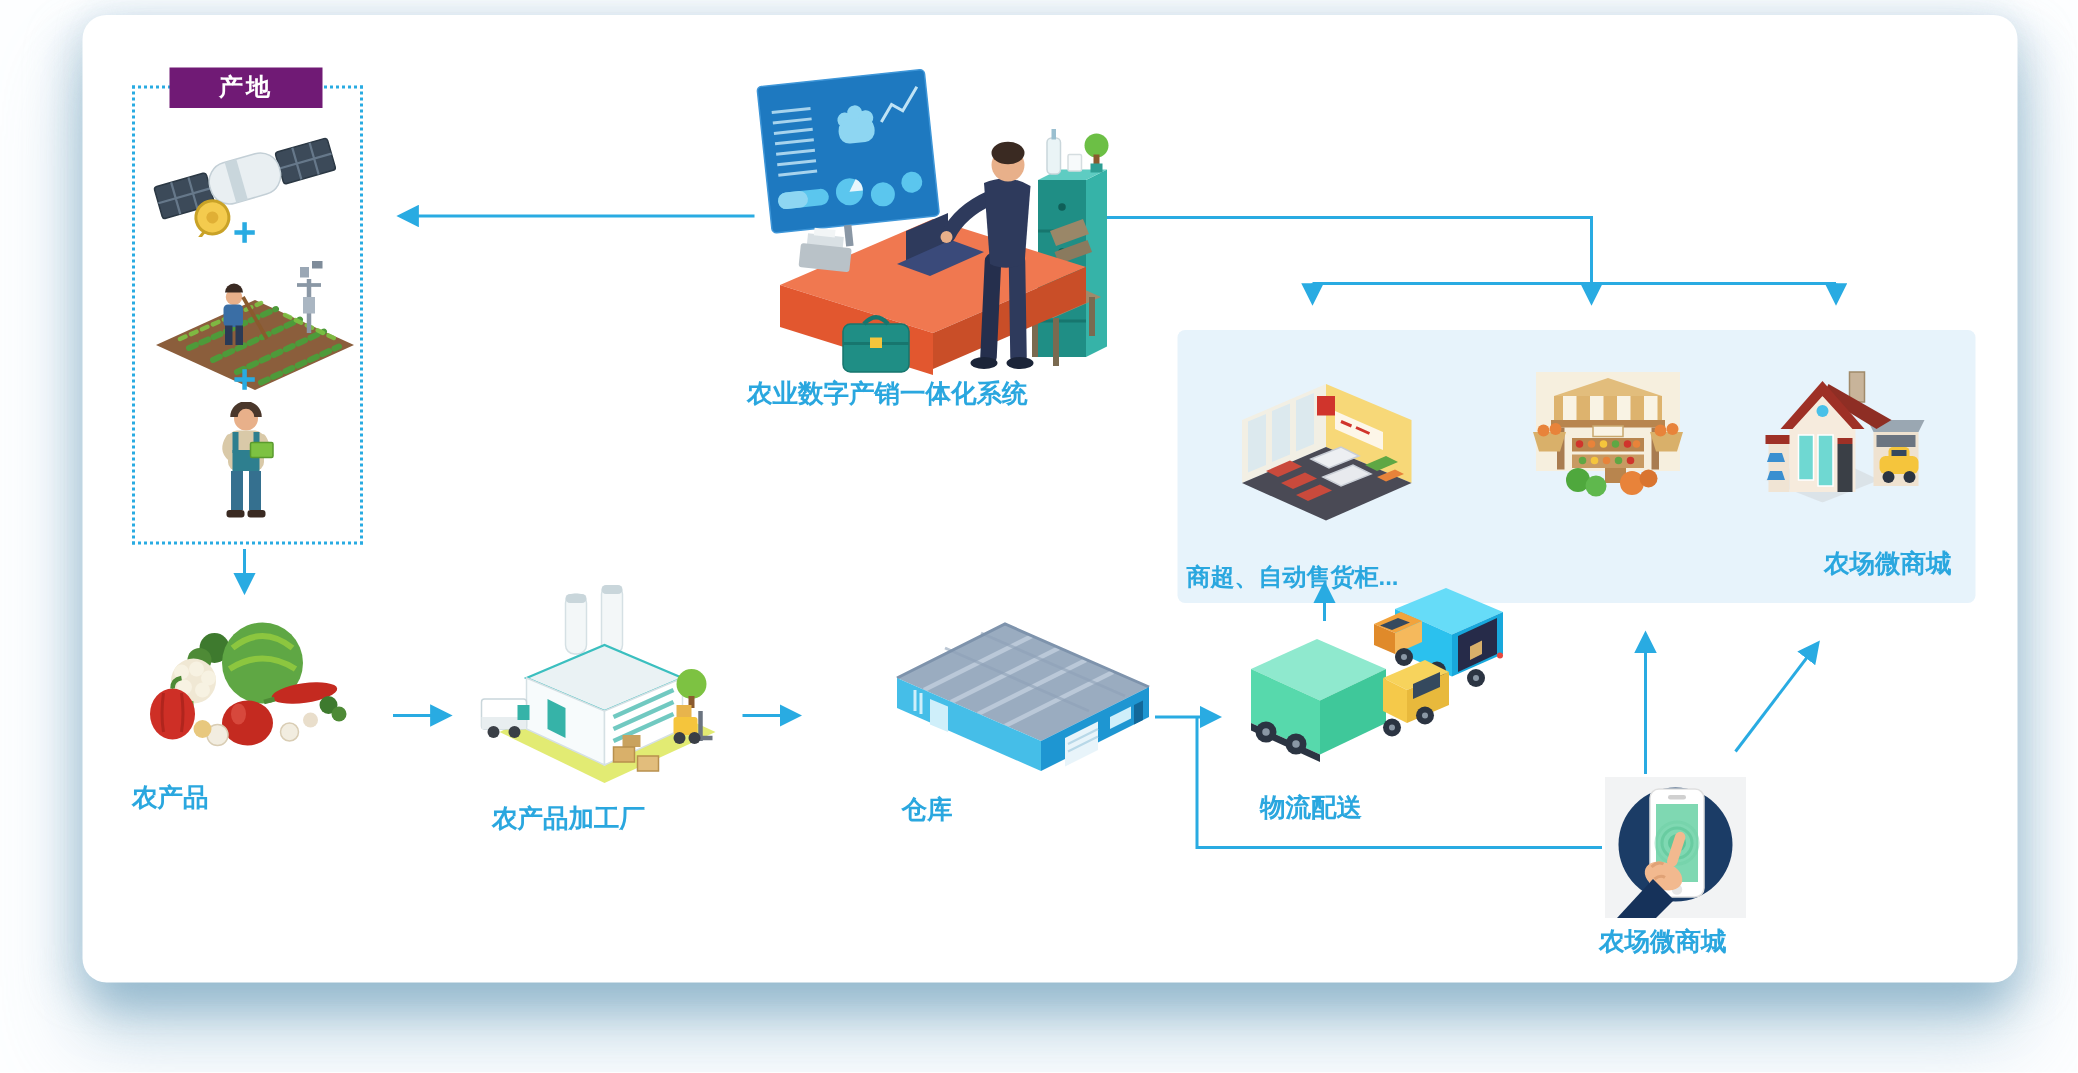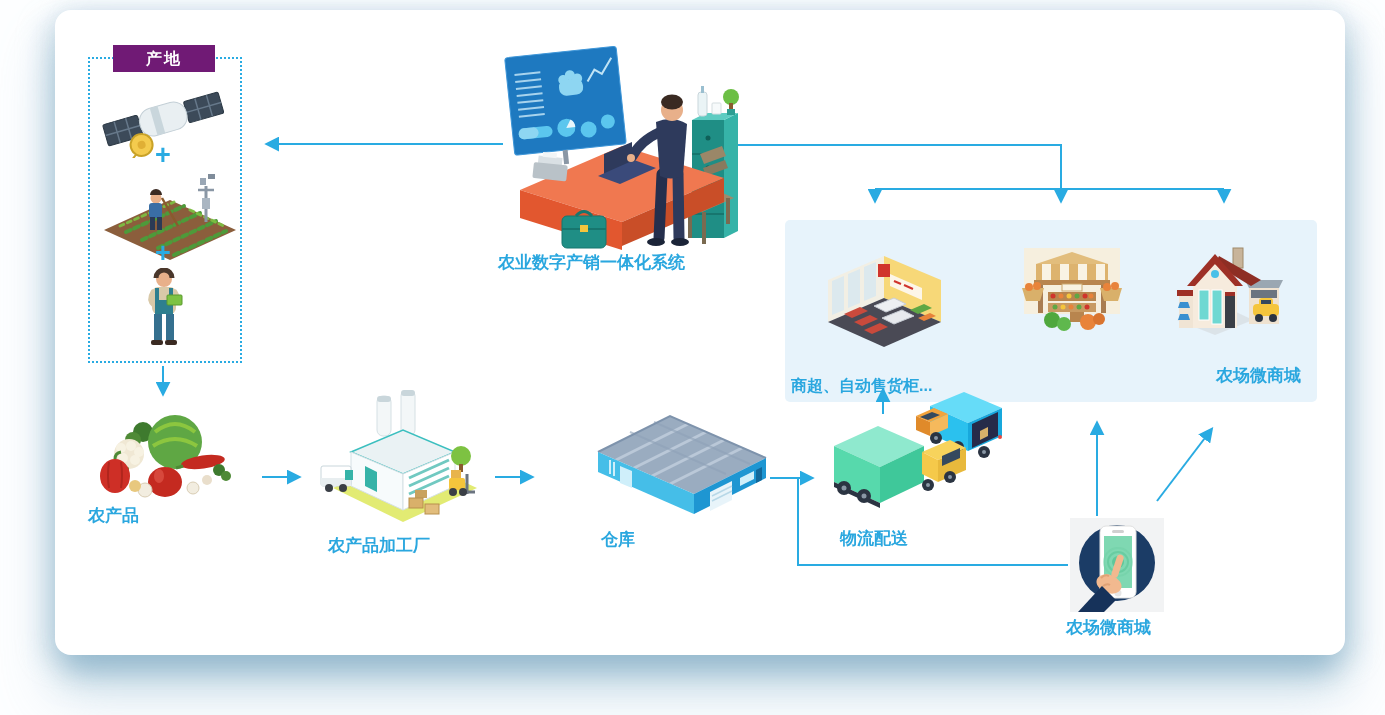--- a/index.html
+++ b/index.html
@@ -194,21 +194,21 @@
     <path d="M20,57 q0,-6 6,-7" stroke="#4E8A36" stroke-width="3" fill="none"></path>
     <ellipse cx="70" cy="80" rx="17" ry="15" fill="#C42A20"></ellipse>
     <ellipse cx="64" cy="74" rx="5" ry="7" fill="#E05548" opacity=".7"></ellipse>
     <circle cx="124" cy="68" r="6" fill="#3E7A2E"></circle>
       <circle cx="131" cy="74" r="5" fill="#4E8A36"></circle>
     <circle cx="50" cy="88" r="7" fill="#F2EDE0" stroke="#D9CDB4"></circle>
     <circle cx="98" cy="86" r="6" fill="#F2EDE0" stroke="#D9CDB4"></circle>
     <circle cx="112" cy="78" r="5" fill="#E9DECB"></circle>
     <circle cx="40" cy="84" r="6" fill="#E8C87E"></circle>
   </svg>
-  <div class="lbl" style="left:88px;top:506px;width:150px">农产品</div>
+  <div class="lbl" style="left:88px;top:522px;width:150px">农产品</div>
 
   <svg class="node" style="left:315px;top:390px" width="170" height="132" viewBox="0 0 170 132">
     <polygon points="18,98 88,64 162,98 88,132" fill="#DDE85A" opacity=".85"></polygon>
     <g fill="#F3F7F8" stroke="#D5E0E4">
         <rect x="62" y="6" width="14" height="40" rx="6"></rect>
         <rect x="86" y="0" width="14" height="46" rx="6"></rect>
       </g>
     <rect x="62" y="6" width="14" height="6" rx="3" fill="#C9D6DB"></rect>
       <rect x="86" y="0" width="14" height="6" rx="3" fill="#C9D6DB"></rect>
     <polygon points="36,62 88,40 140,62 88,84" fill="#EAF2F4" stroke="#3BBFBF" stroke-width="1.5"></polygon>

